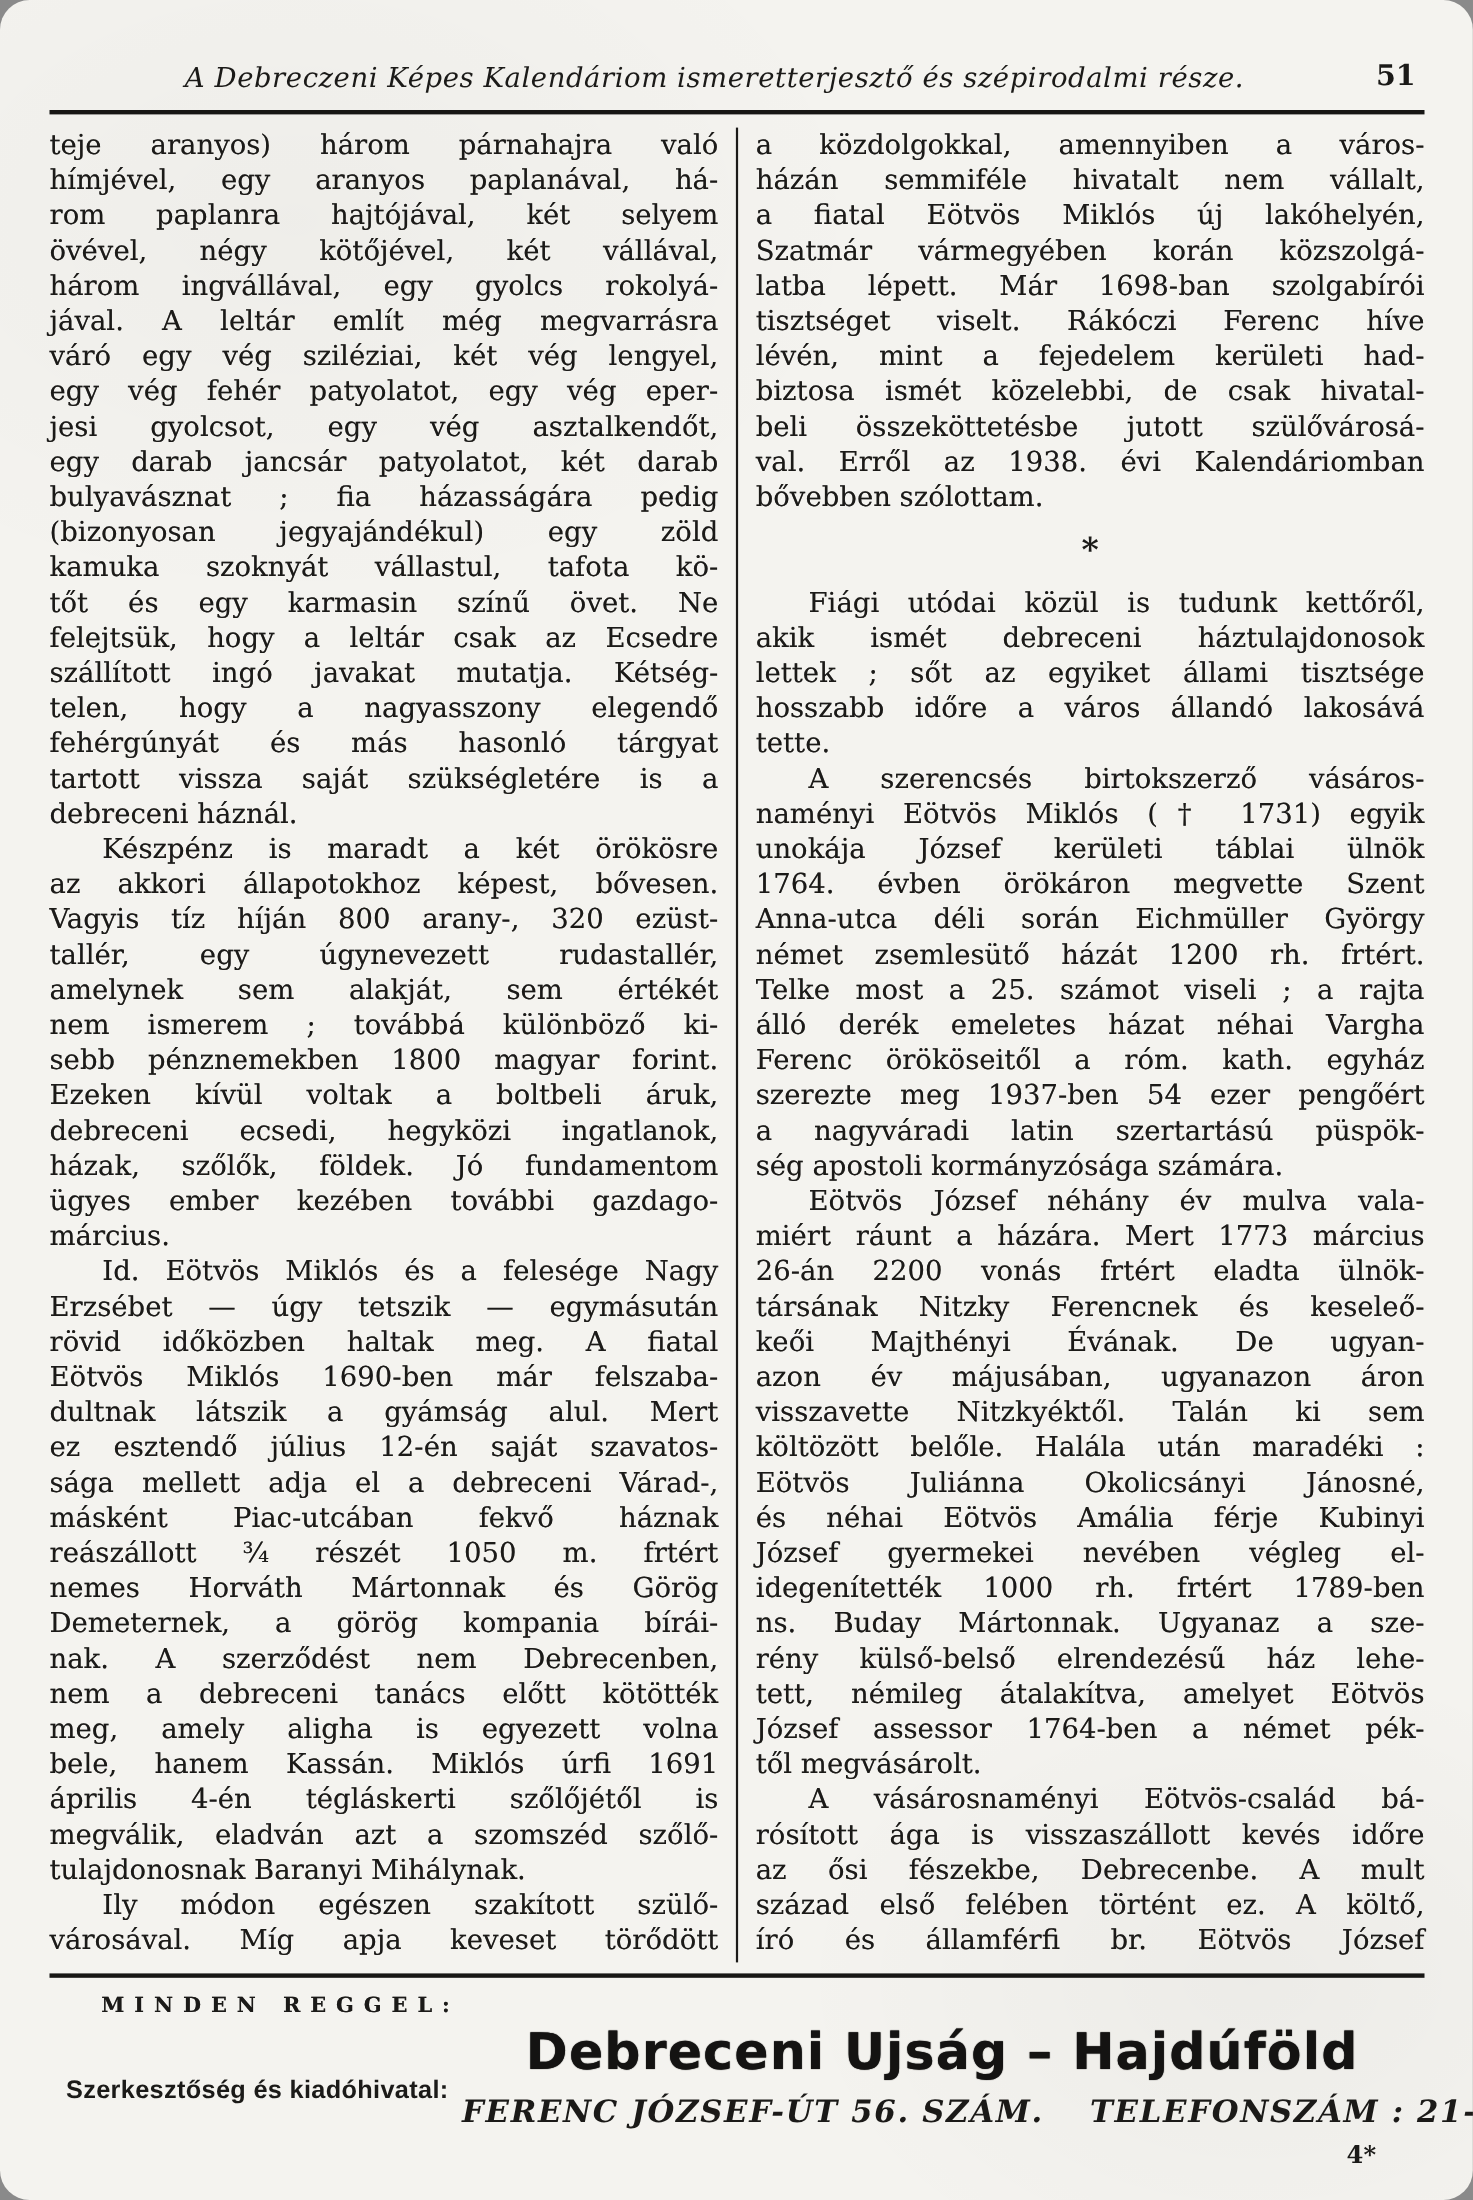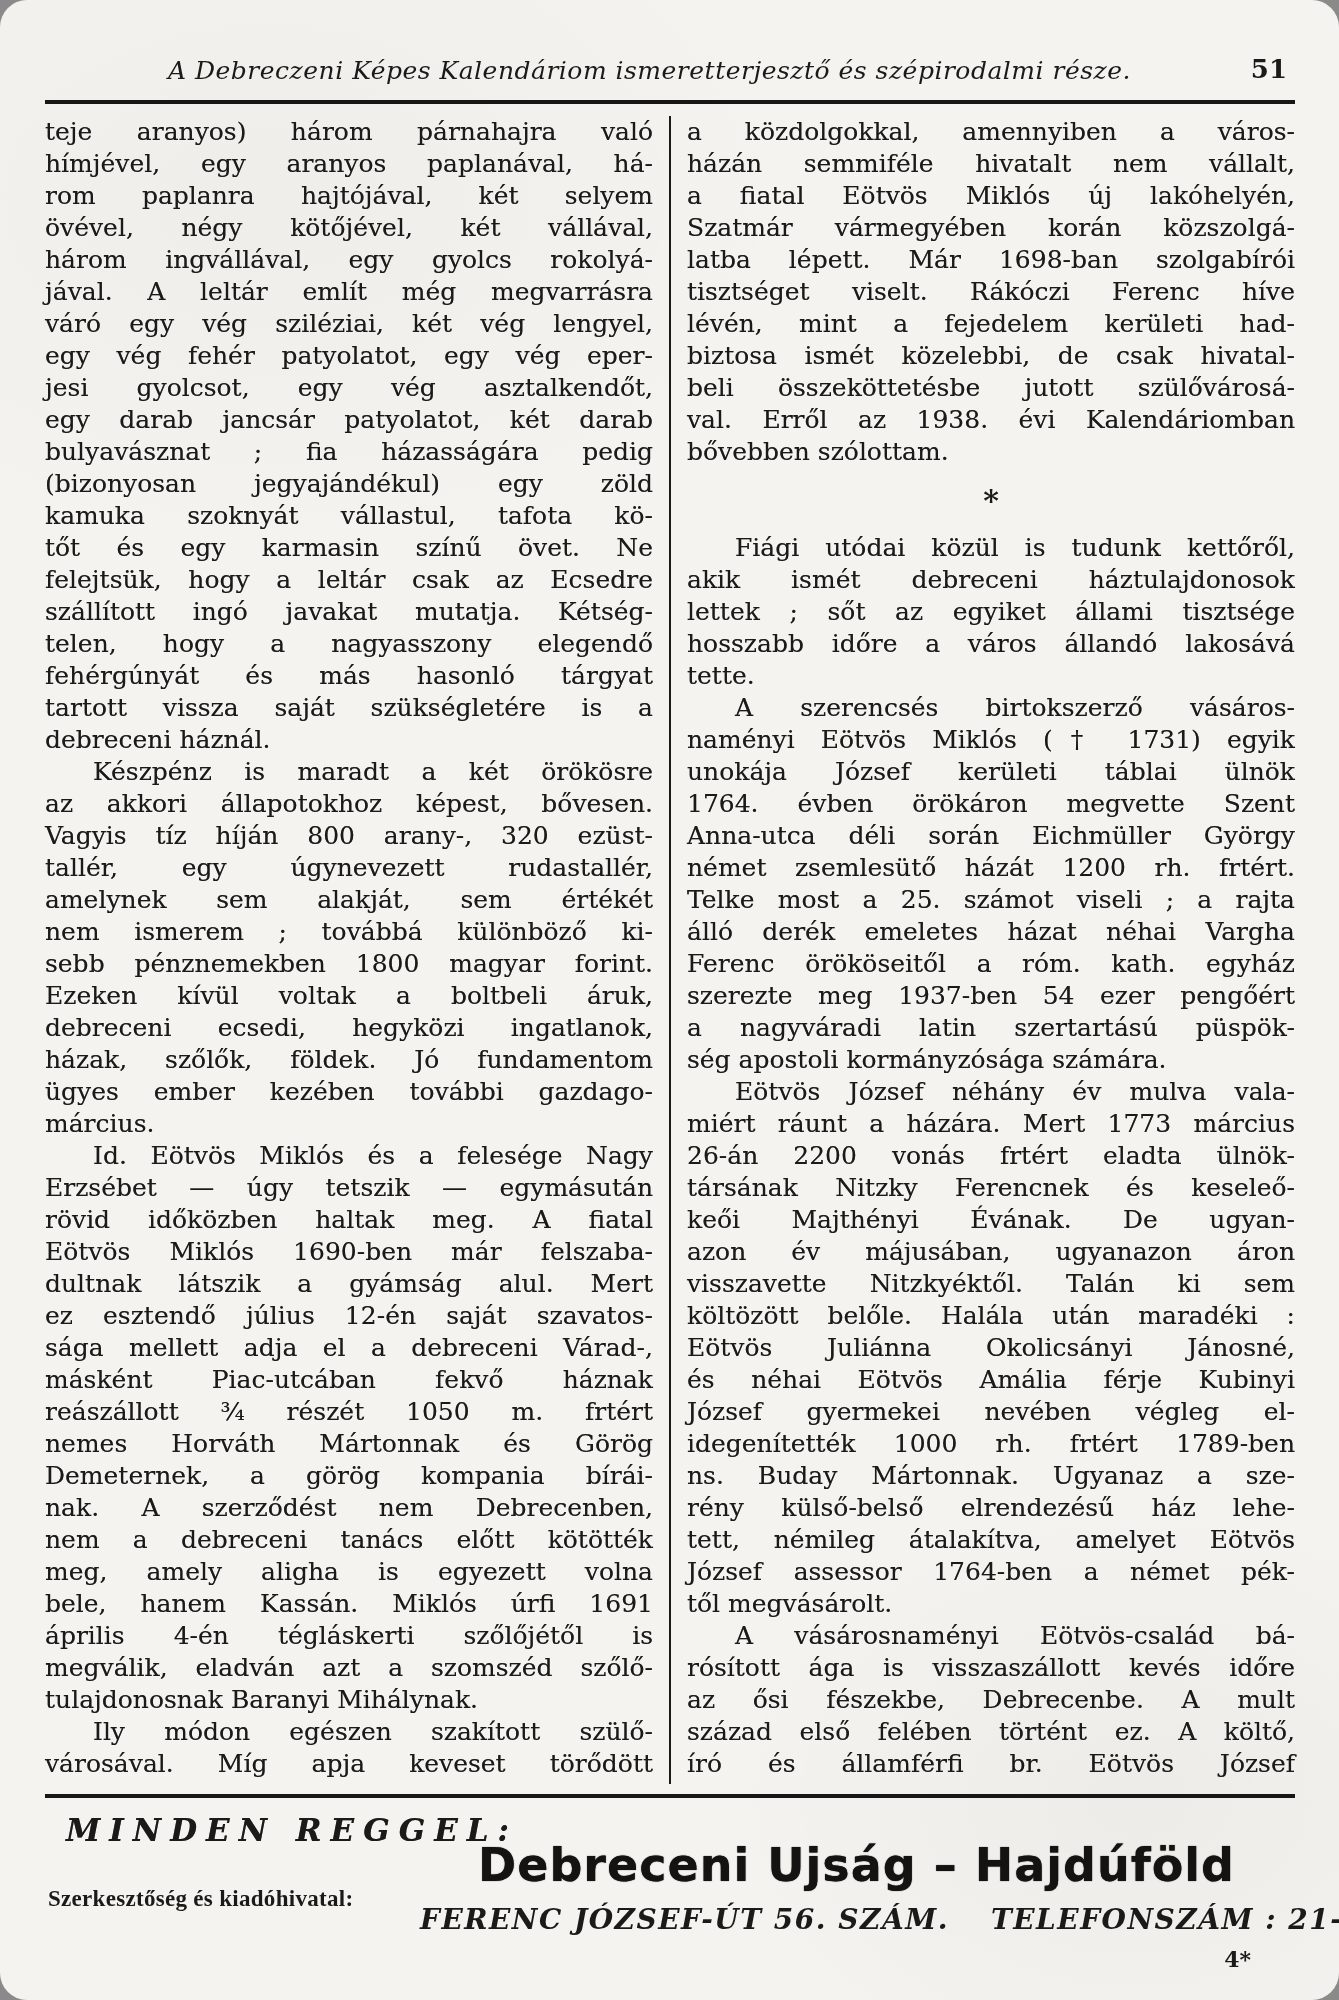--- a/index.html
+++ b/index.html
@@ -41,37 +41,36 @@
     white-space:nowrap;
     text-shadow:0 0 0.6px rgba(25,24,22,0.55);
   }
   .line.end{text-align-last:left;}
   .line.indent{text-indent:48px;}
   .sep{
     height:64px;display:flex;align-items:center;justify-content:center;
     font-size:30px;font-weight:bold;
   }
   footer .kicker{
-    position:absolute;top:1812px;left:66px;
-    font-size:31px;font-weight:bold;letter-spacing:9px;
+    position:absolute;top:1812px;left:92px;
+    font-size:19px;font-weight:bold;letter-spacing:9px;
     text-shadow:0 0 0.6px rgba(25,24,22,0.6);
-    font-style:italic;
   }
   footer .headline{
     position:absolute;top:1838px;left:420px;right:46px;
     text-align:center;
     font-family:"DejaVu Sans", sans-serif;
     font-weight:bold;font-size:46px;letter-spacing:1px;
     color:#141312;
     text-shadow:0 0 1px #141312;
     white-space:nowrap;
   }
   footer .pub-label{
-    position:absolute;top:1886px;left:48px;
-    font-family:Liberation Serif, serif;
+    position:absolute;top:1886px;left:60px;
+    font-family:Liberation Sans, sans-serif;
     font-weight:bold;font-size:23px;letter-spacing:0.3px;
   }
   footer .address{
     position:absolute;top:1903px;left:420px;right:46px;
     display:flex;justify-content:flex-start;gap:42px;
     font-style:italic;font-weight:bold;font-size:28px;letter-spacing:1.5px;
     white-space:nowrap;
   }
   footer .footnote{
     position:absolute;top:1946px;right:88px;

